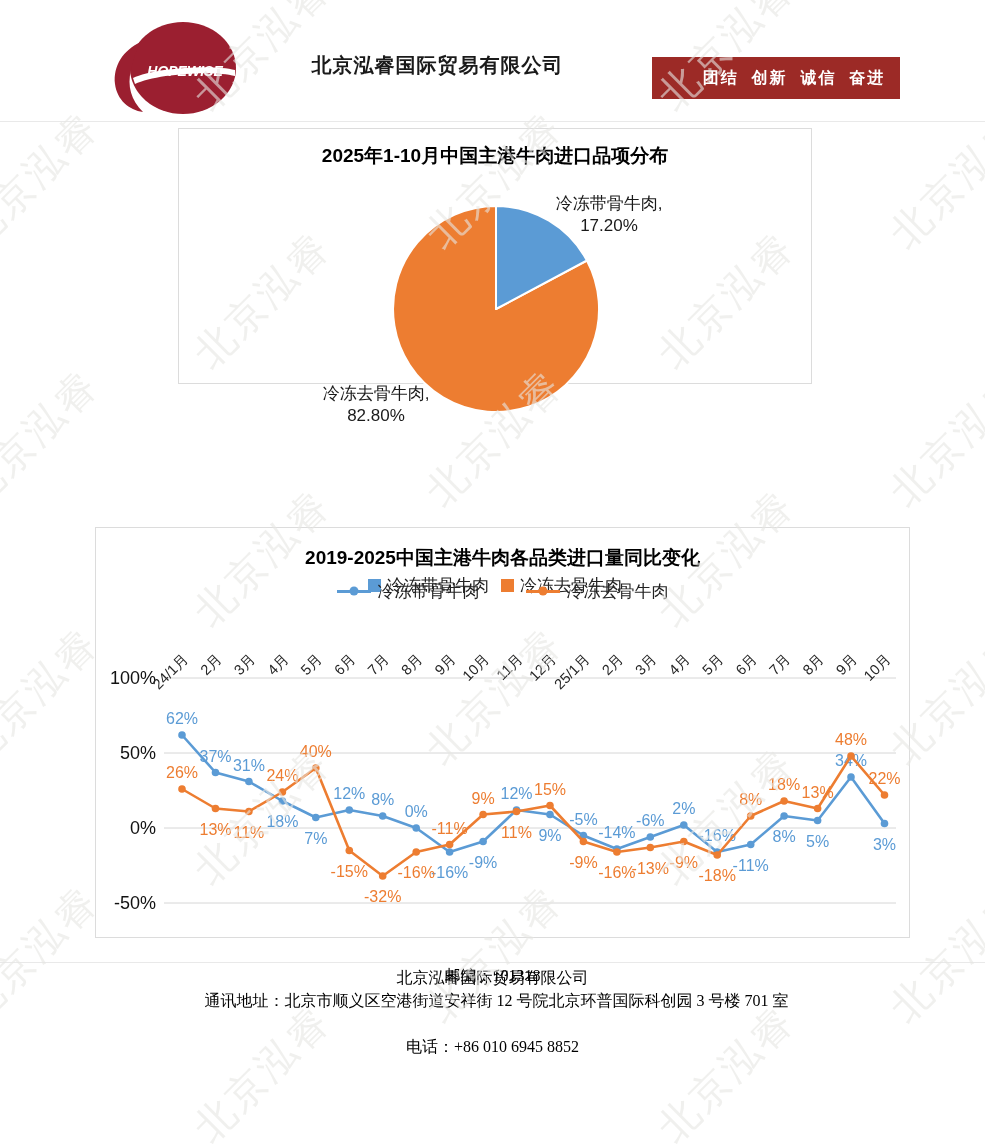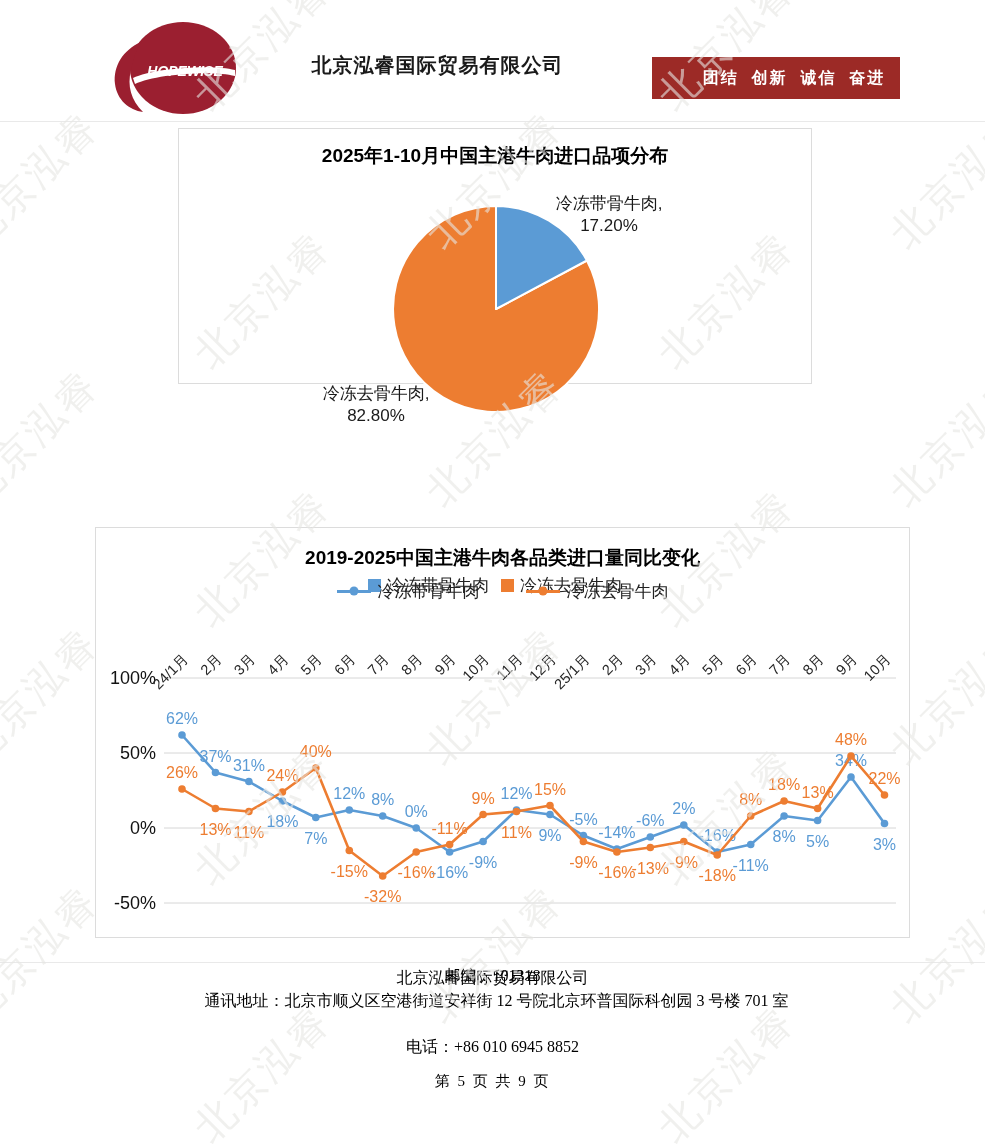--- a/index.html
+++ b/index.html
@@ -230,21 +230,20 @@
         <circle cx="788.5" cy="195.0" r="3.8" fill="#ED7D31"></circle>
         <text x="788.5" y="184.0" text-anchor="middle" font-size="16" fill="#ED7D31">22%</text>
       </svg>
   </div>
 
   <div class="hr" id="footer-divider"></div>
   <div class="footer-line" id="footer-company">北京泓睿国际贸易有限公司</div>
   <div class="footer-line" id="footer-address">通讯地址：北京市顺义区空港街道安祥街 12 号院北京环普国际科创园 3 号楼 701 室</div>
   <div class="footer-line" id="footer-postal">邮编：101318</div>
   <div class="footer-line" id="footer-phone">电话：+86 010 6945 8852</div>
-  <div class="footer-line" id="footer-page">第 5 页 共 9 页</div>
 
   <div id="watermark-layer">
       <span class="wm" style="left: 30px; top: 180px;">北京泓睿</span>
       <span class="wm" style="left: 30px; top: 438px;">北京泓睿</span>
       <span class="wm" style="left: 30px; top: 696px;">北京泓睿</span>
       <span class="wm" style="left: 30px; top: 954px;">北京泓睿</span>
       <span class="wm" style="left: 262px; top: 42px;">北京泓睿</span>
       <span class="wm" style="left: 262px; top: 300px;">北京泓睿</span>
       <span class="wm" style="left: 262px; top: 558px;">北京泓睿</span>
       <span class="wm" style="left: 262px; top: 816px;">北京泓睿</span>

